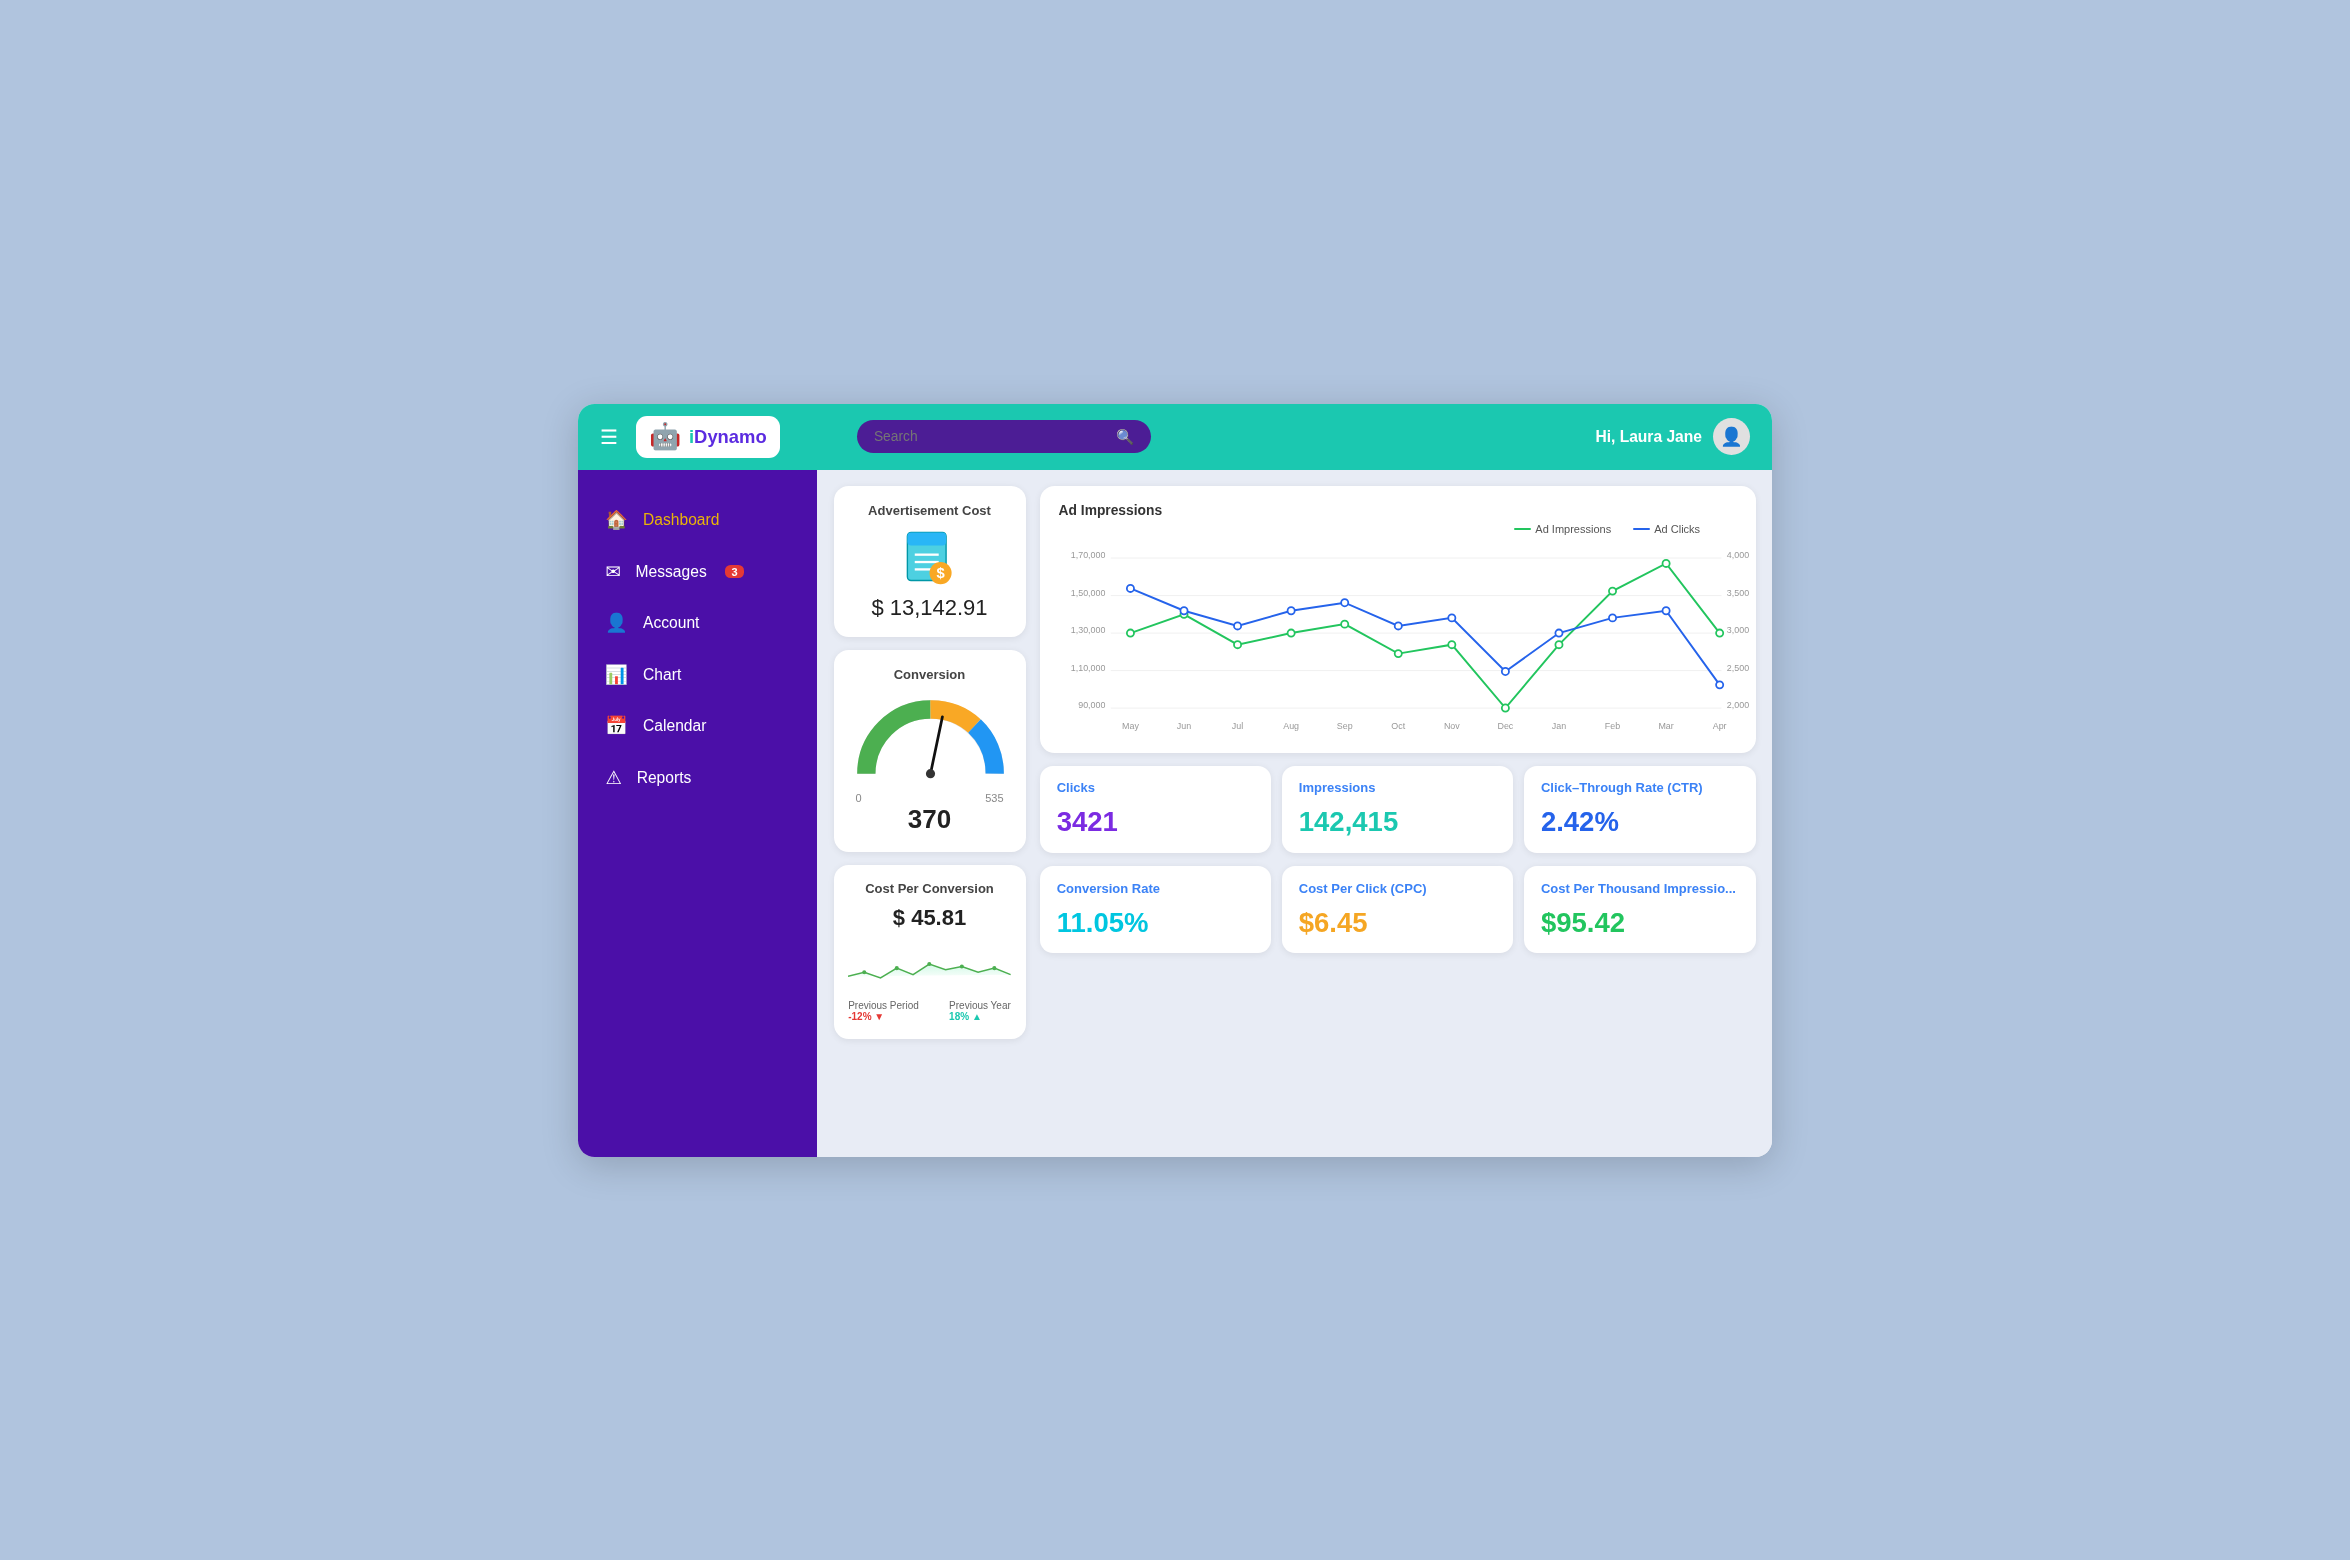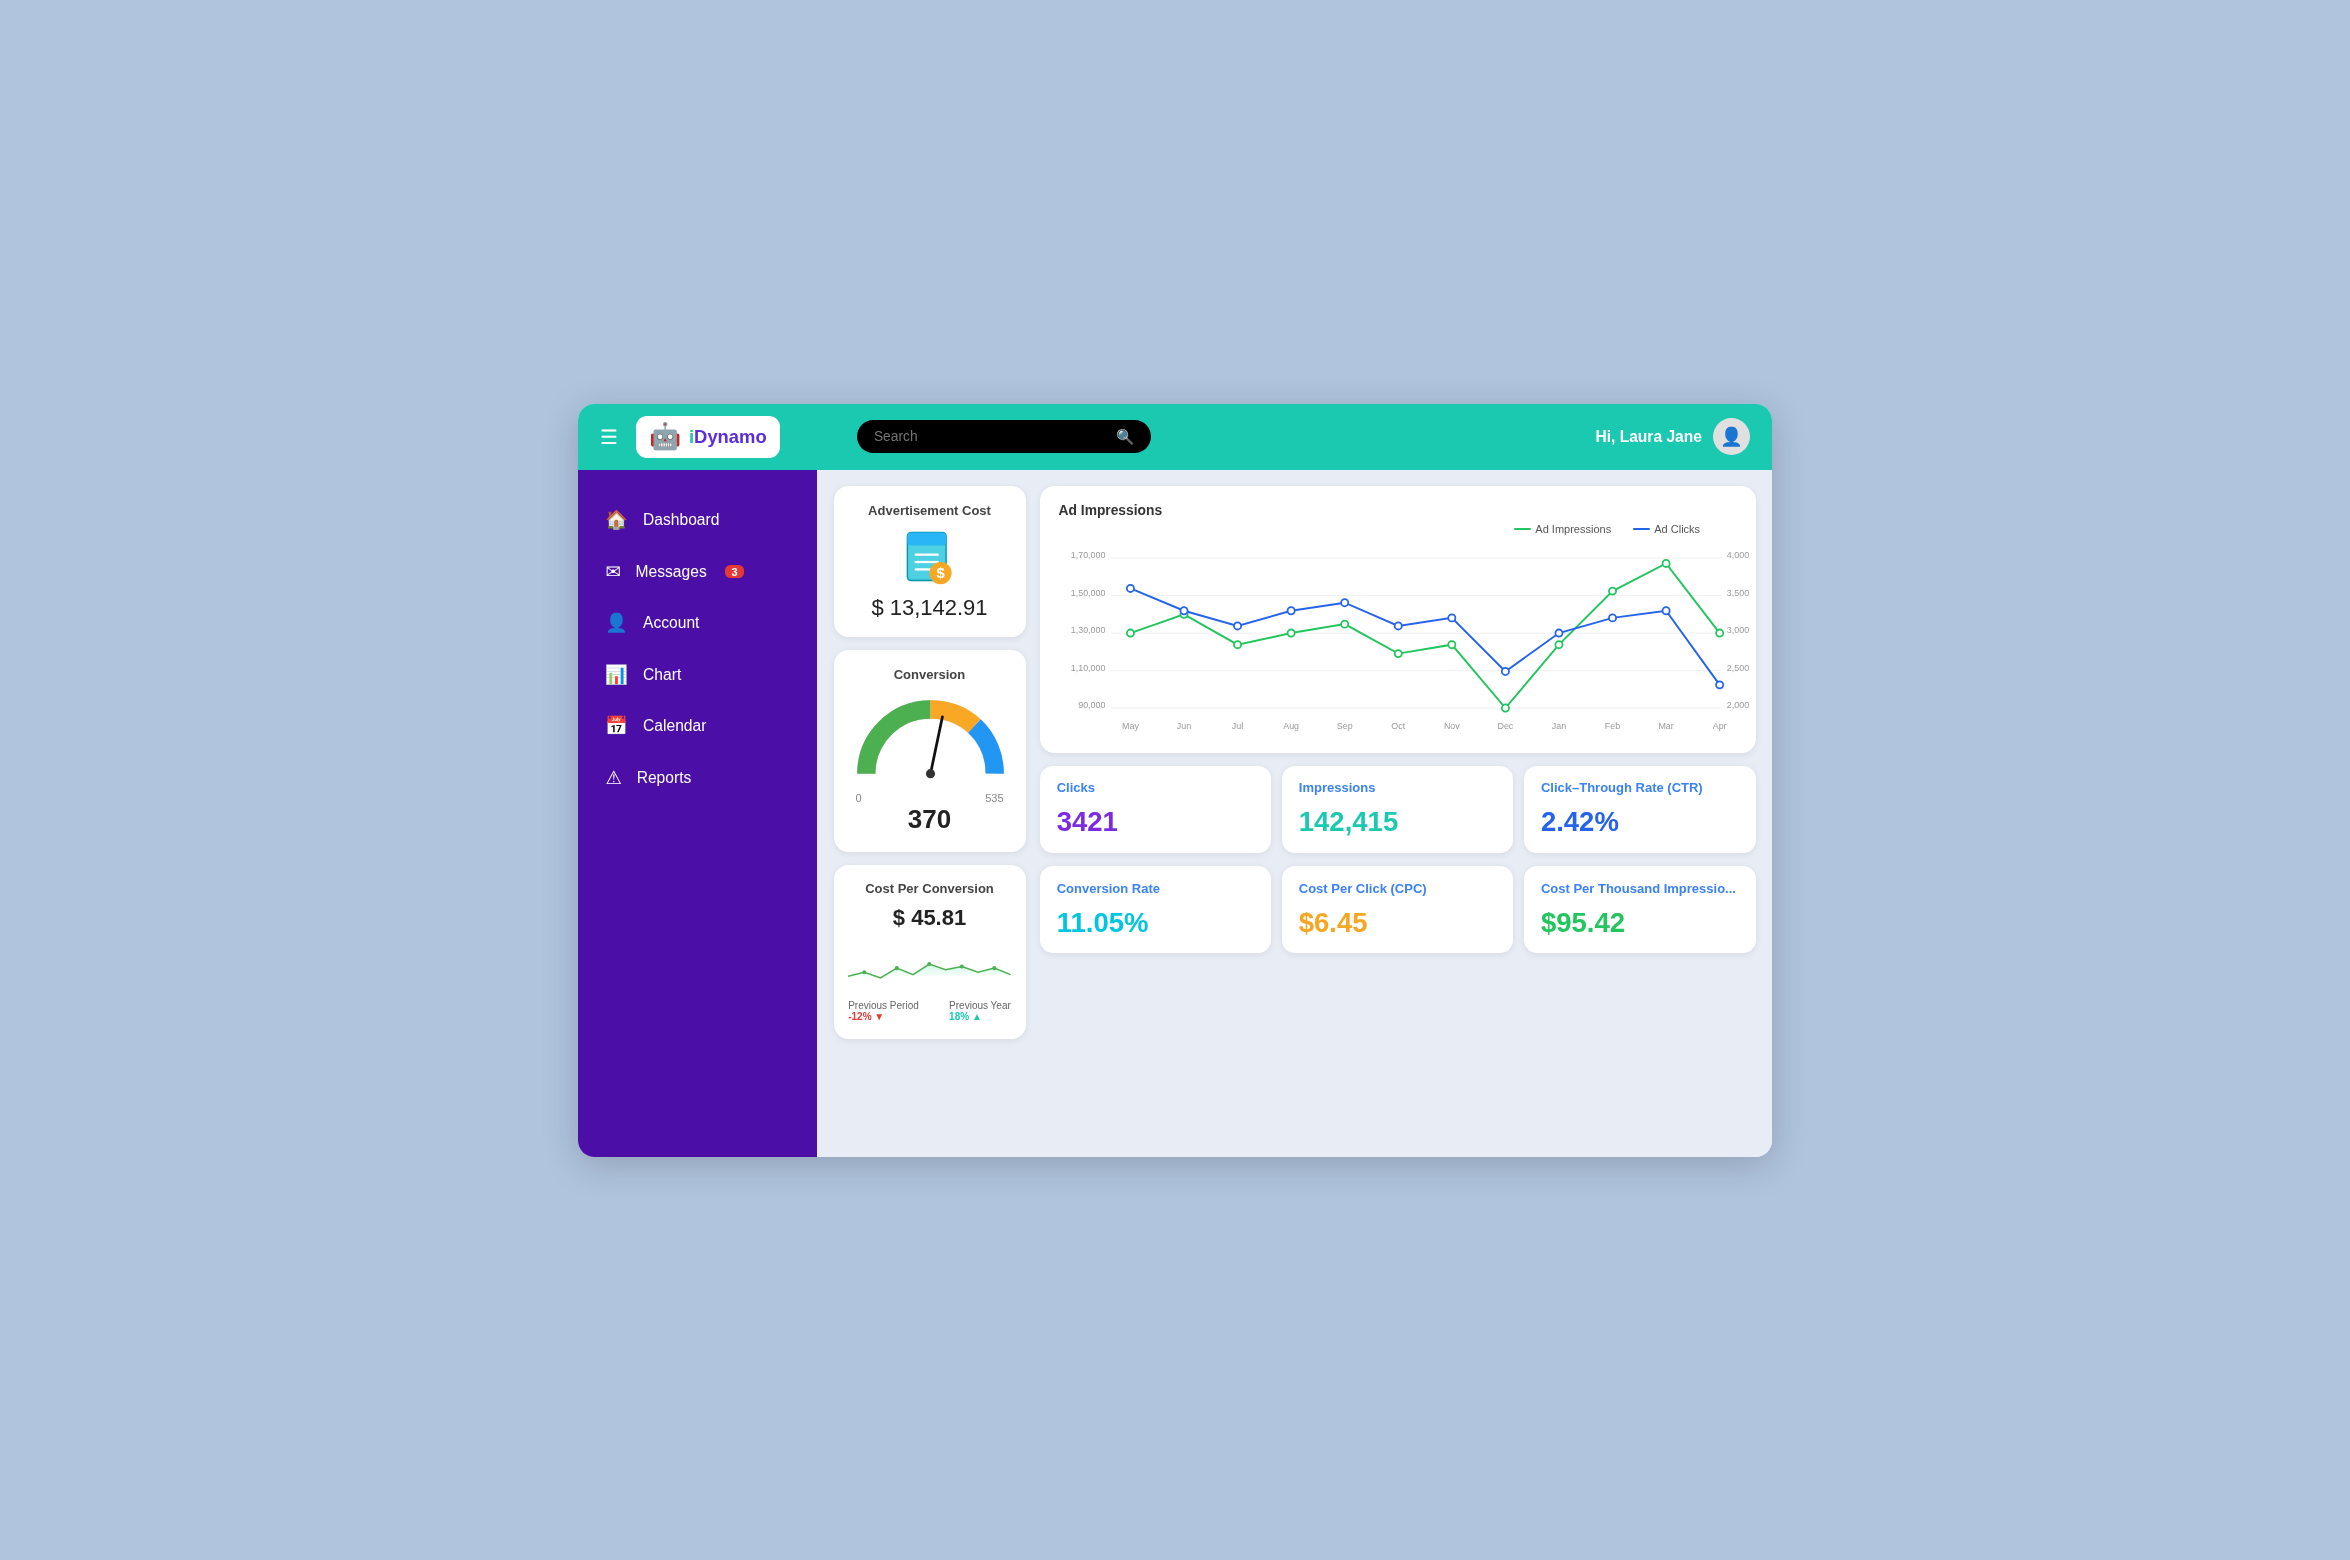--- a/index.html
+++ b/index.html
@@ -62,21 +62,21 @@
     .logo-text span {
       color: #1bc8b0;
     }
     .search-area {
       flex: 1;
       display: flex;
       align-items: center;
       margin-left: 18.4px;
     }
     .search-box {
-      background: #000000;
+      background: #4c1d95;
       border-radius: 22px;
       padding: 7.3px 16.5px;
       display: flex;
       align-items: center;
       gap: 5px;
       width: 294px;
     }
     .search-input {
       border: none;
       outline: none;
@@ -309,21 +309,21 @@
       <span>Hi, Laura Jane</span>
       <div class="avatar">👤</div>
     </div>
   </div>
 
   <div class="body">
 
     <div class="sidebar">
       <div class="sidebar-item active">
         <span class="sidebar-icon" style="color:#1bc8b0">🏠</span>
-        <span style="color:#ffffff">Dashboard</span>
+        <span style="color:#eab308">Dashboard</span>
       </div>
       <div class="sidebar-item">
         <span class="sidebar-icon">✉</span>
         <span>Messages</span>
         <span class="badge">3</span>
       </div>
       <div class="sidebar-item">
         <span class="sidebar-icon">👤</span>
         <span>Account</span>
       </div>

